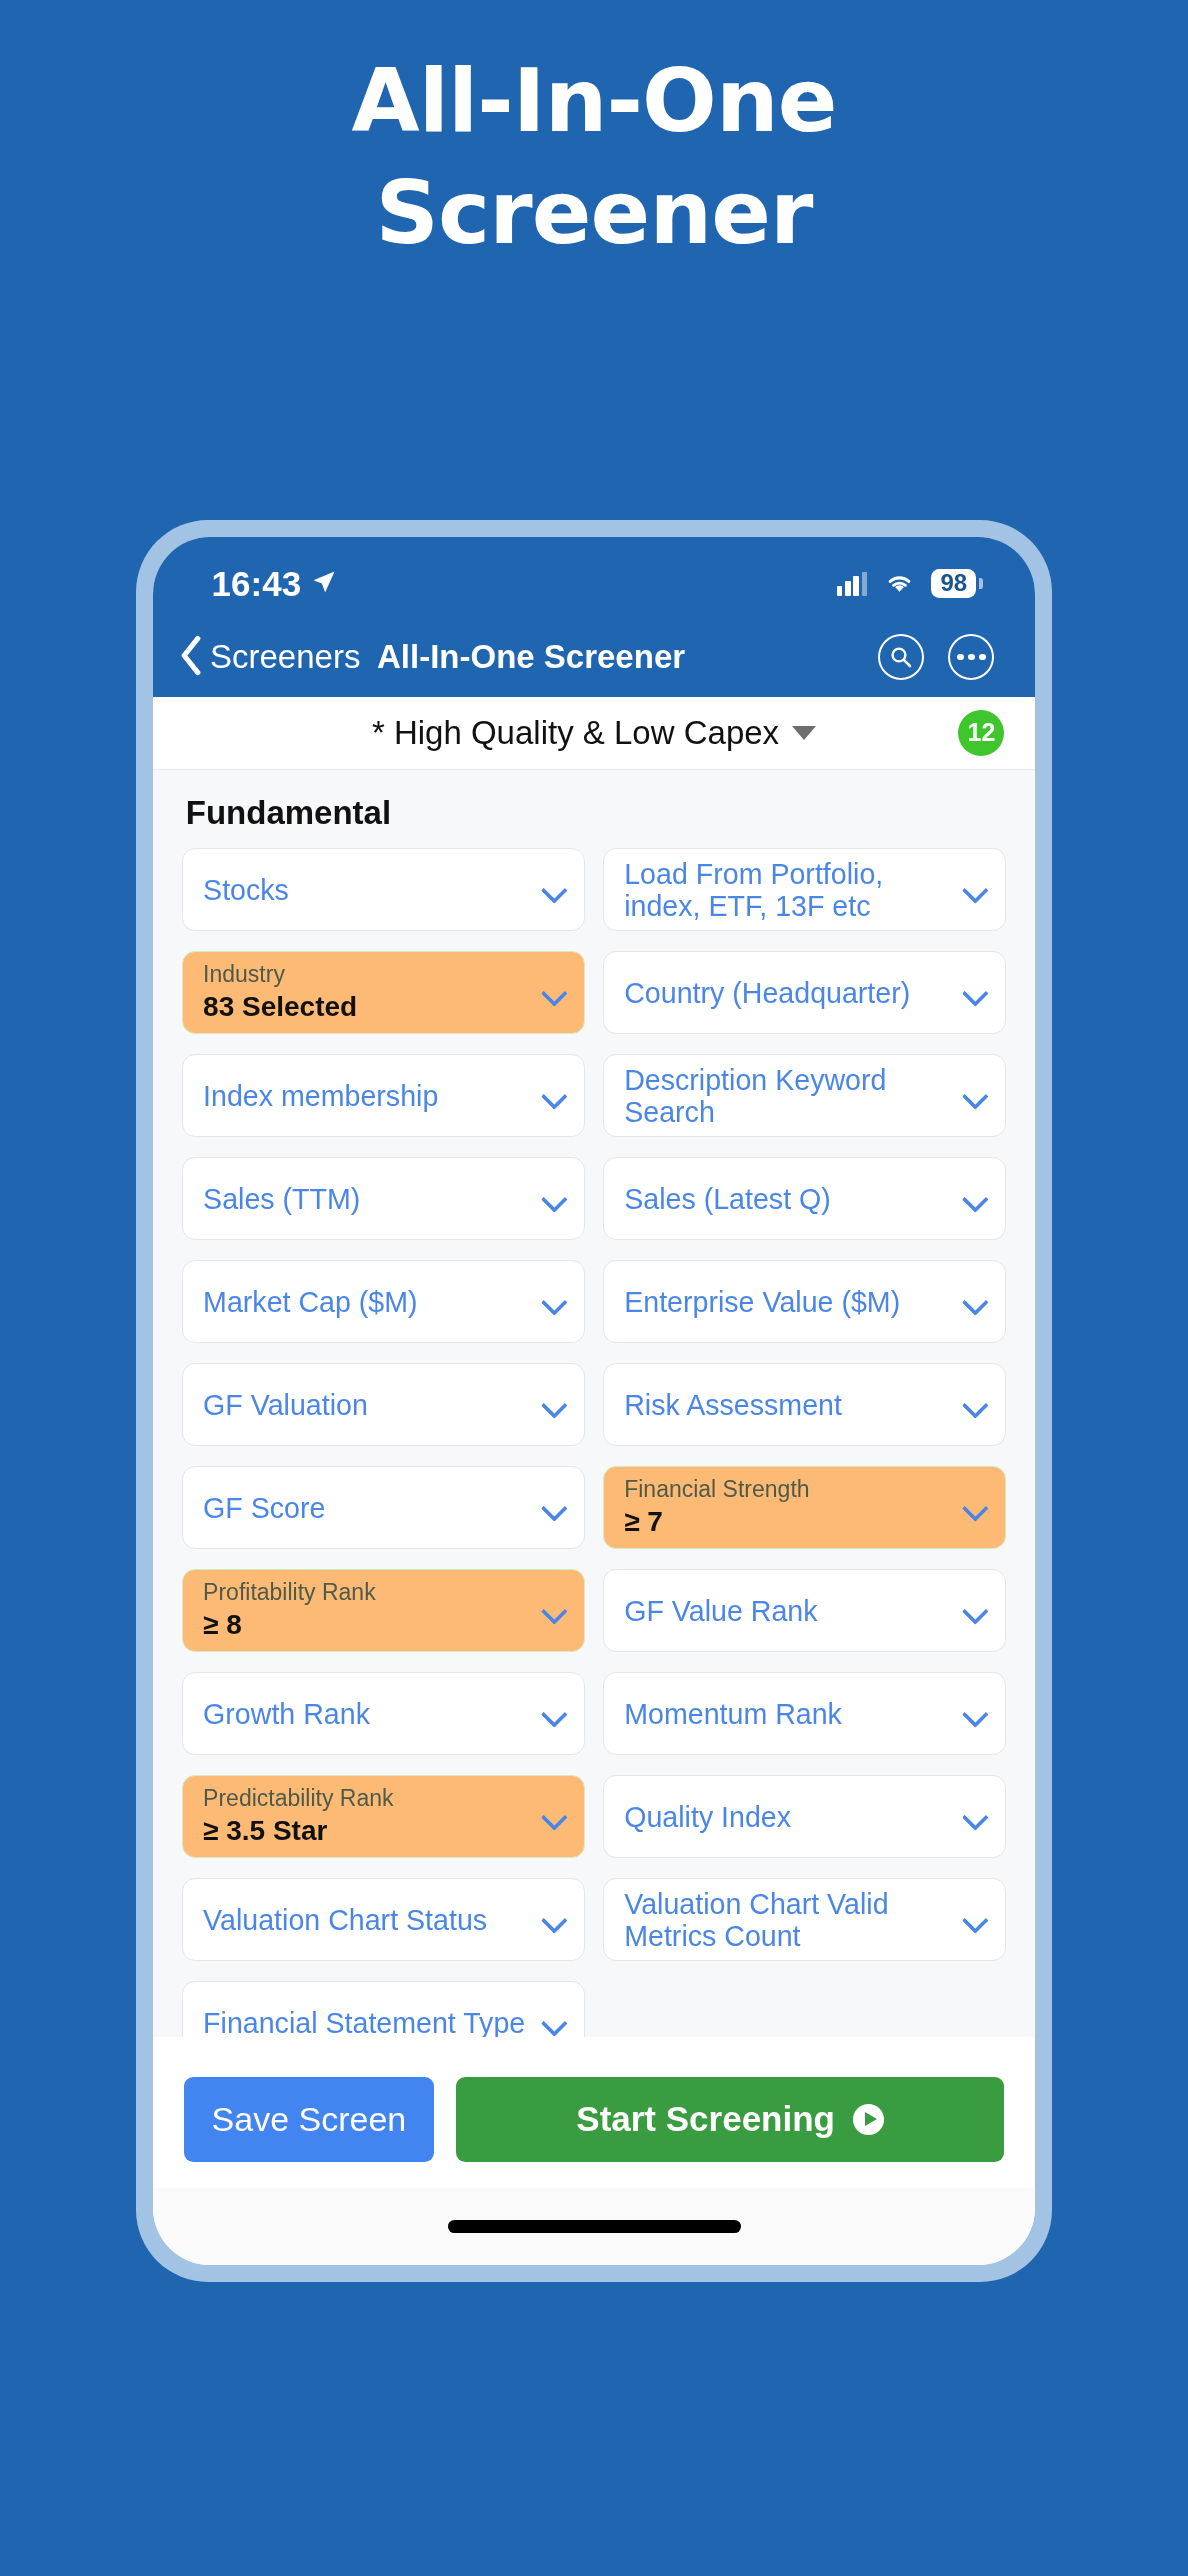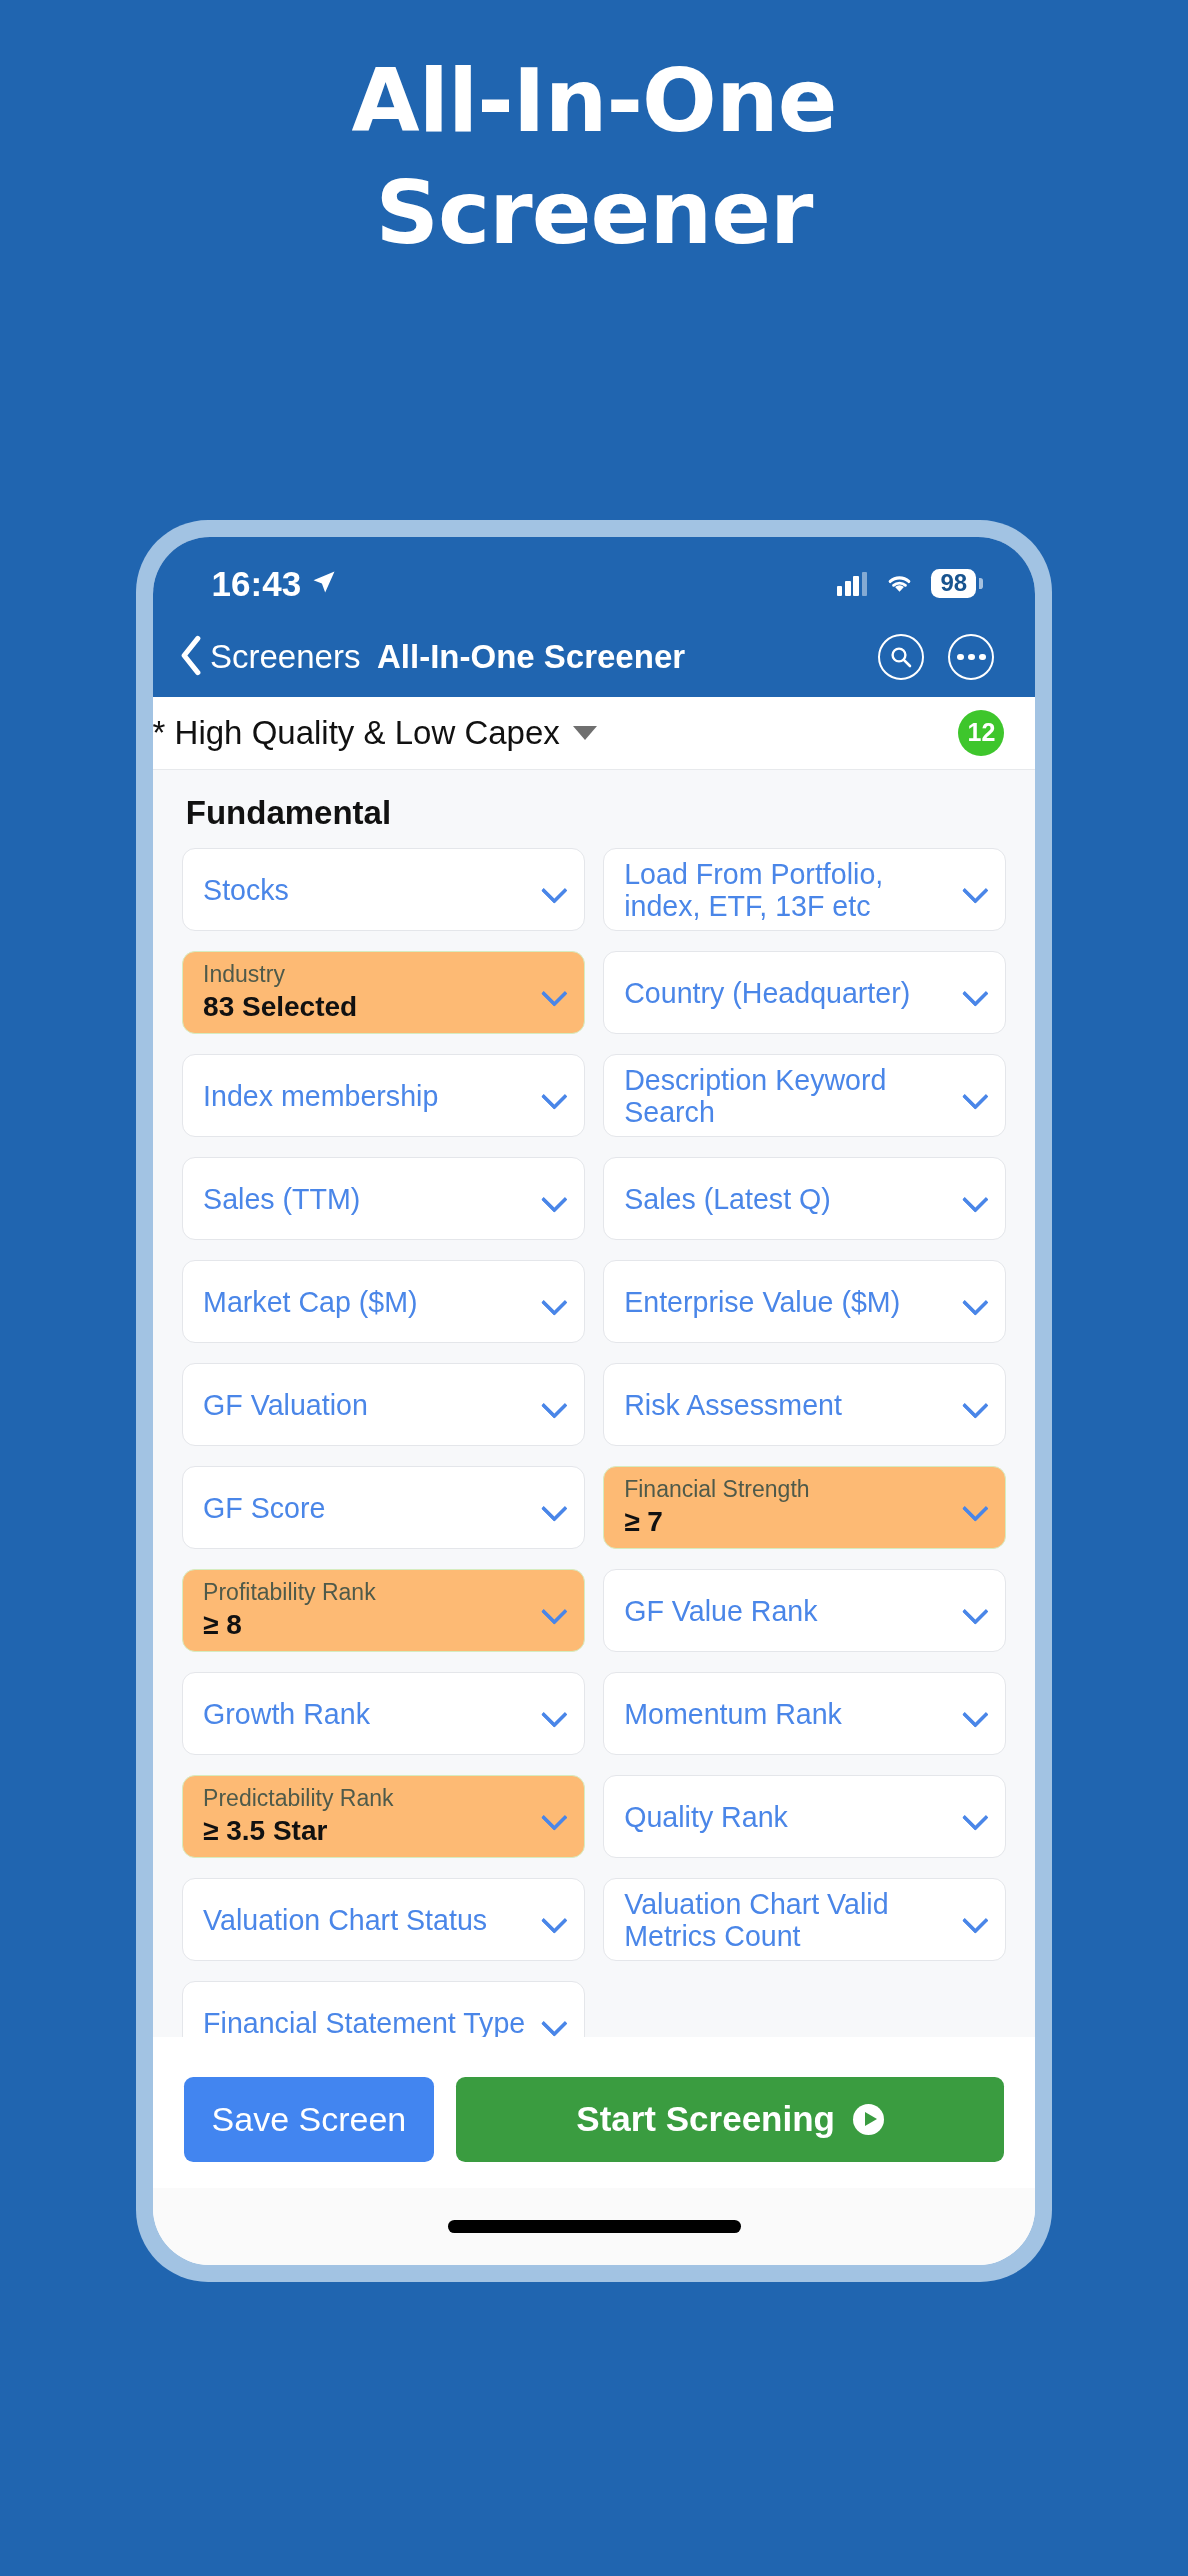--- a/index.html
+++ b/index.html
@@ -187,21 +187,21 @@
     align-items: center;
     position: relative;
     border-bottom: 0.9px solid #e7e9ec;
   }
   .preset-center {
     position: absolute;
     left: 0;
     right: 0;
     display: flex;
     align-items: center;
-    justify-content: flex-start;
+    justify-content: center;
     gap: 13px;
   }
   .preset-name {
     font-size: 33px;
     color: #111111;
   }
   .caret-down {
     width: 0; height: 0;
     border-left: 12px solid transparent;
     border-right: 12px solid transparent;
@@ -591,21 +591,21 @@
           <div class="card-text">
             <div class="card-label">Predictability Rank</div>
             <div class="card-value">≥ 3.5 Star</div>
           </div>
           <span class="chev"></span>
         </div>
 
 
         <div class="filter-card">
           <div class="card-text">
-            <div class="card-label">Quality Rank</div>
+            <div class="card-label">Quality Index</div>
           </div>
           <span class="chev"></span>
         </div>
 
         <div class="filter-card">
           <div class="card-text">
             <div class="card-label">Valuation Chart Status</div>
           </div>
           <span class="chev"></span>
         </div>

